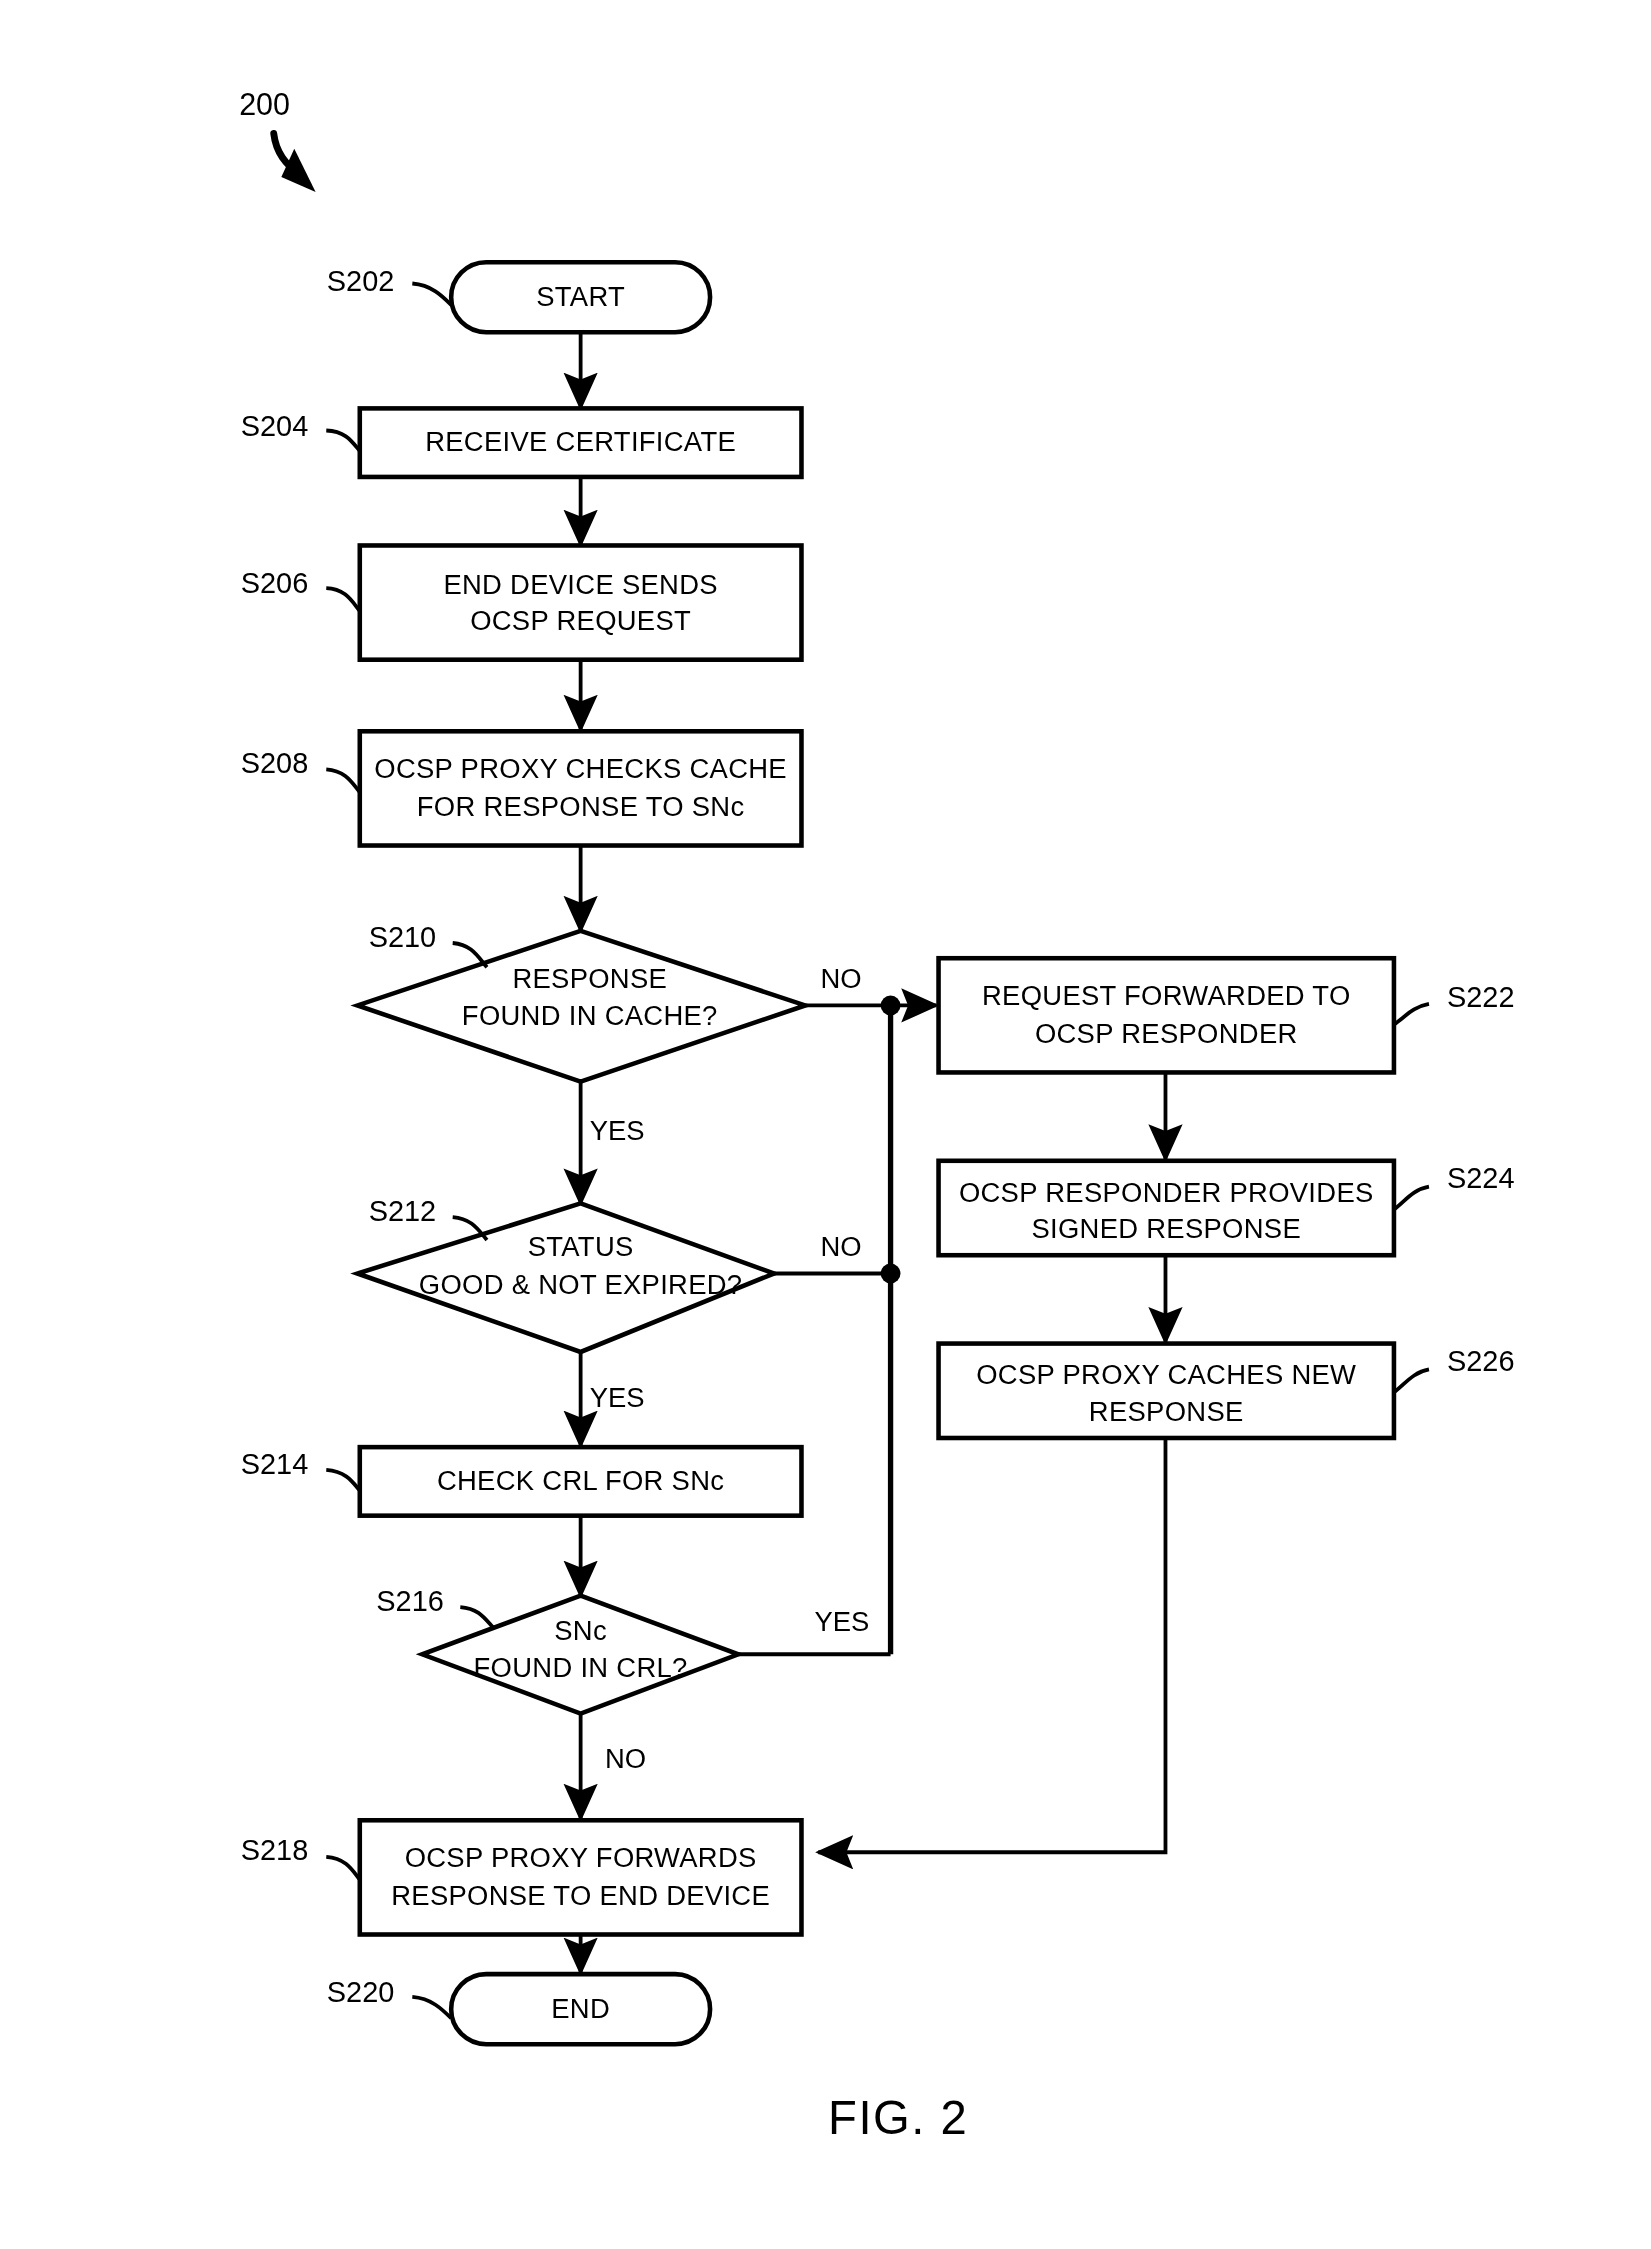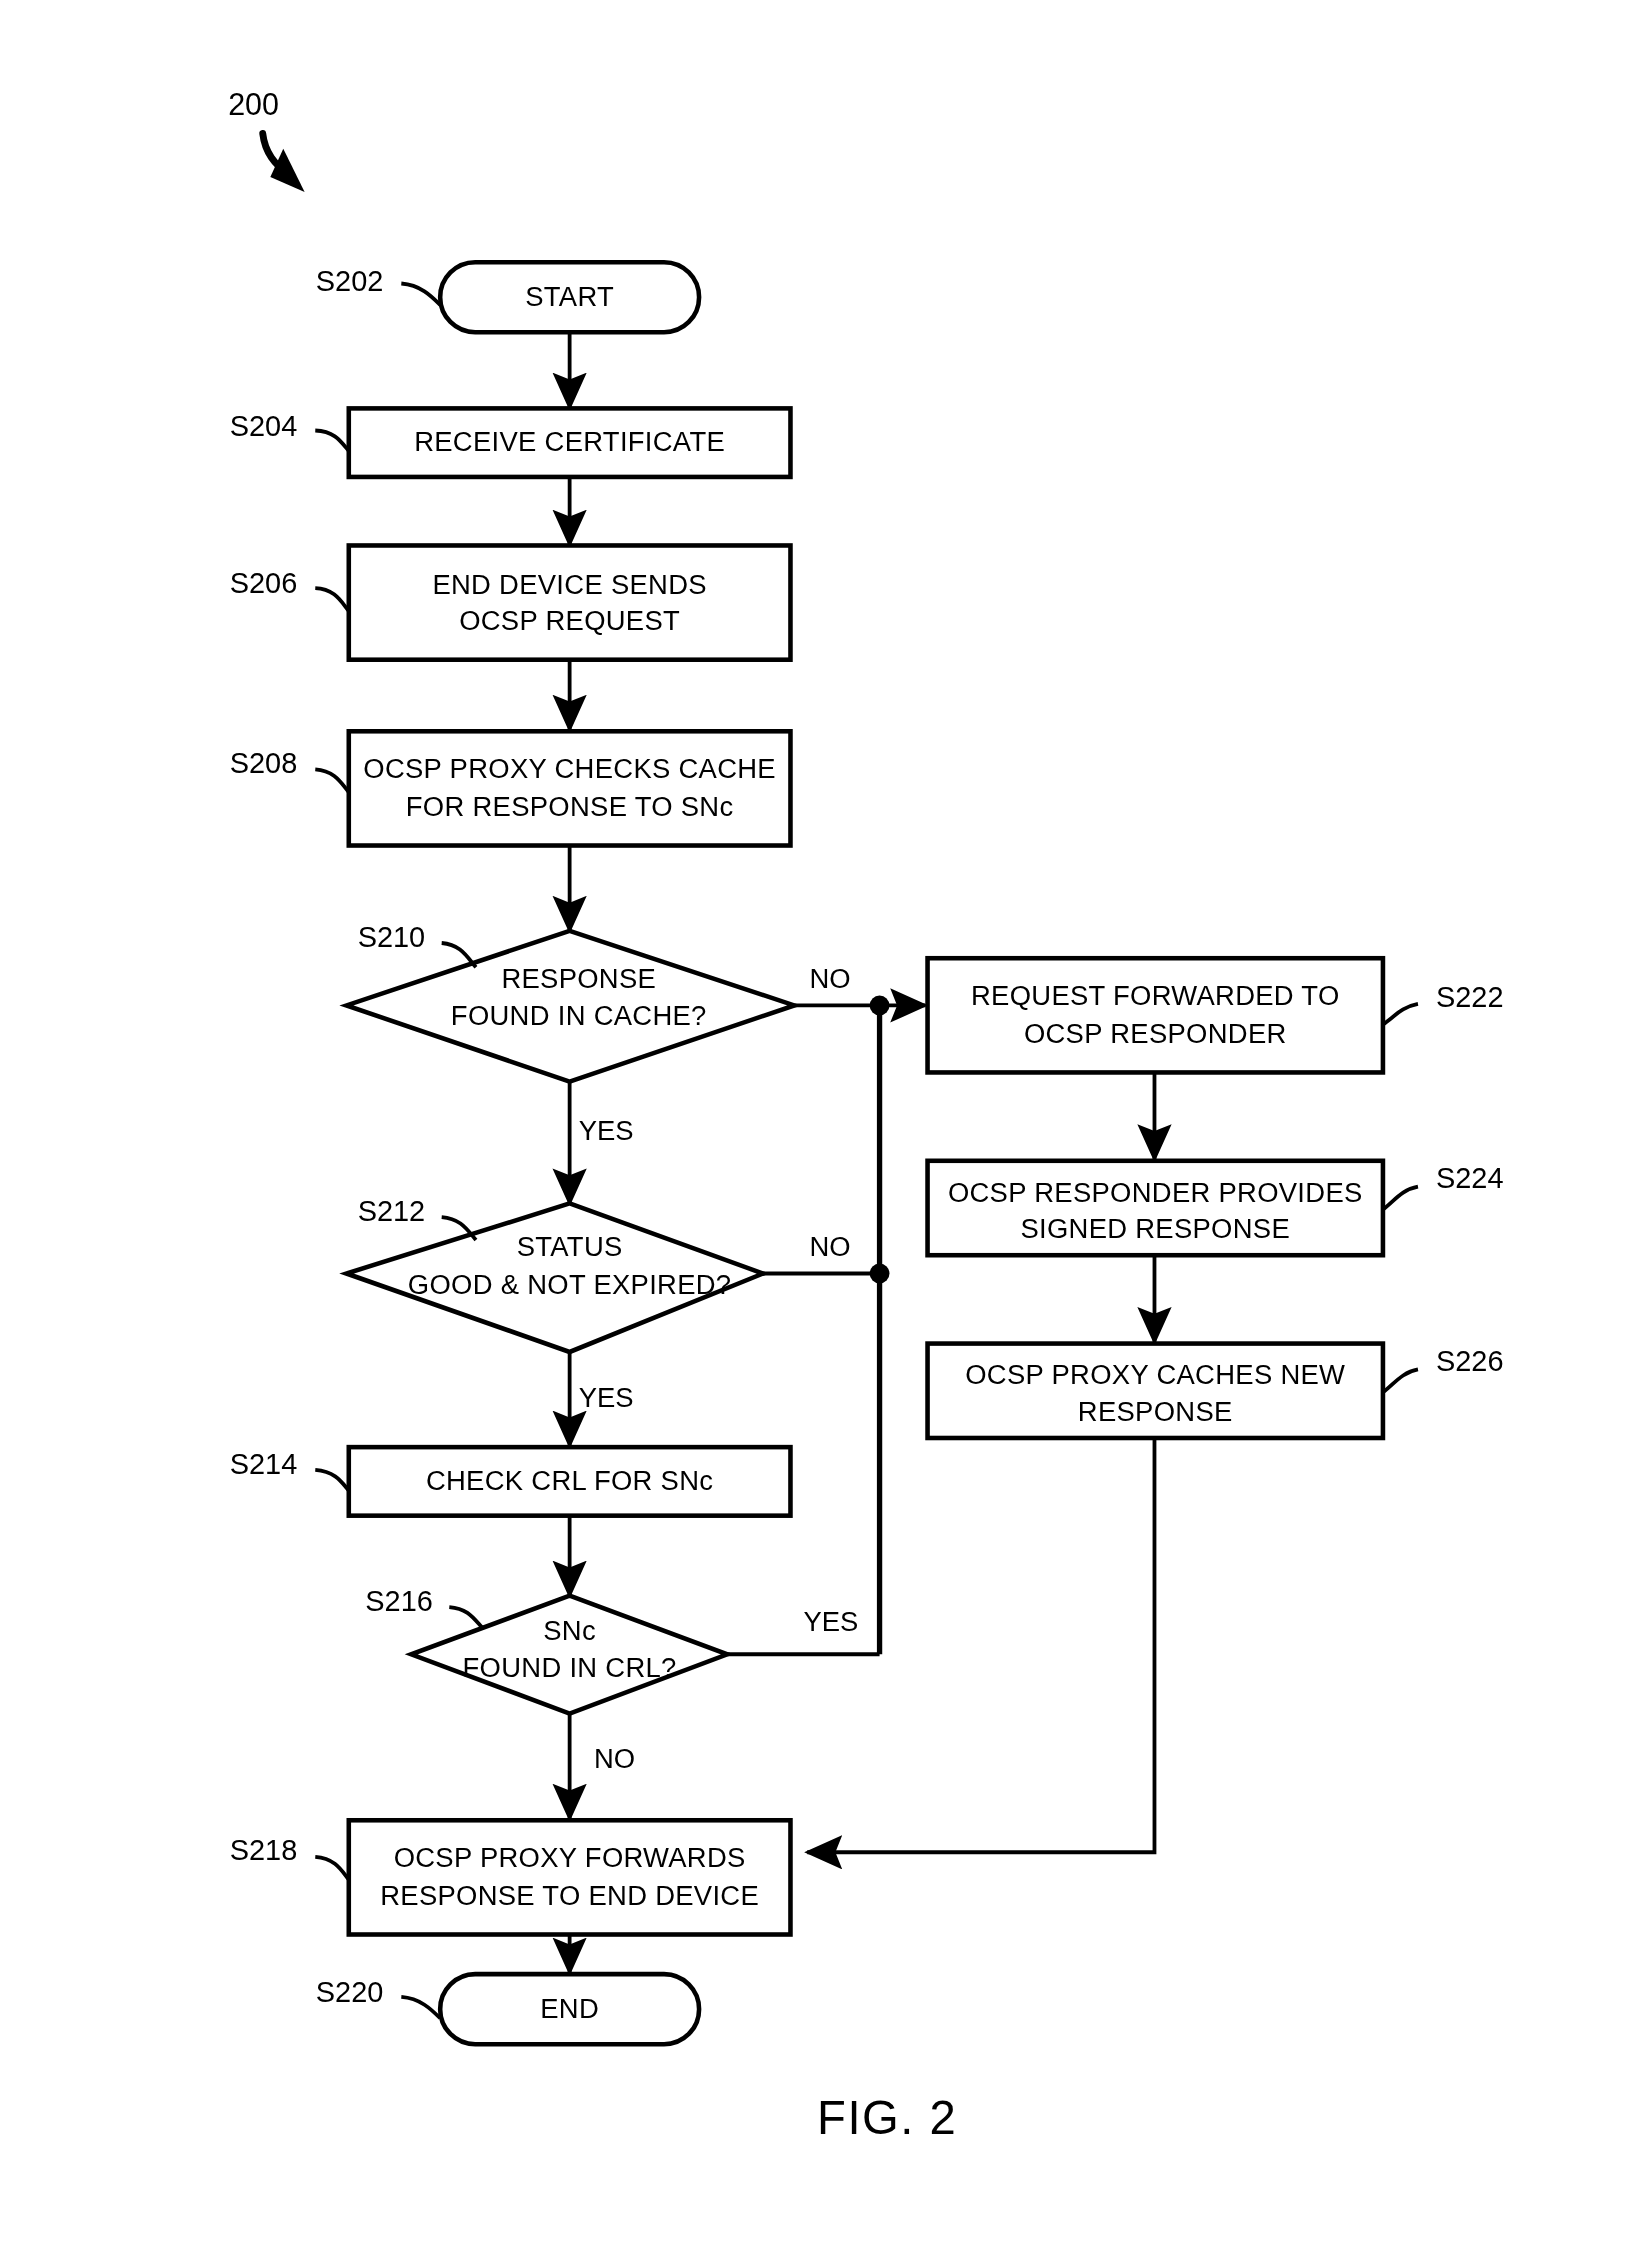--- a/index.html
+++ b/index.html
@@ -10,21 +10,21 @@
   body {
     width: 1651px;
     height: 2250px;
     font-family: "Liberation Sans", sans-serif;
     position: relative;
     overflow: hidden;
   }
   #figure-root {
     position: absolute;
     top: 0;
-    left: 0;
+    left: 11px;
     width: 1478px;
     height: 2250px;
   }
   svg {
     display: block;
   }
   .node-shape {
     fill: #ffffff;
     stroke: #000000;
     stroke-width: 6;

